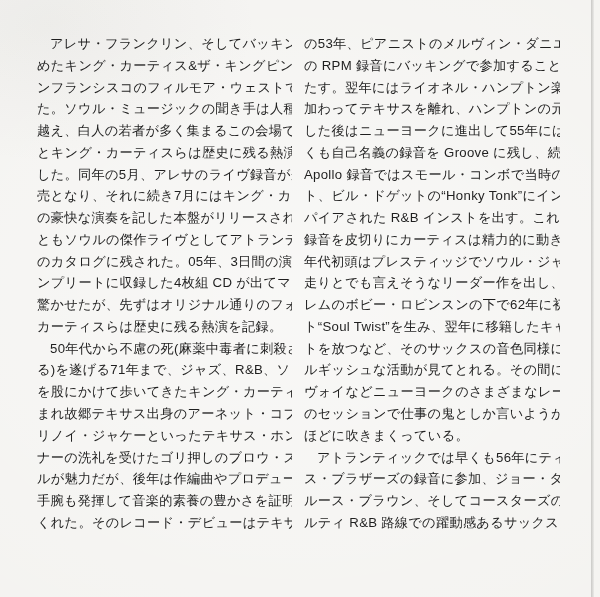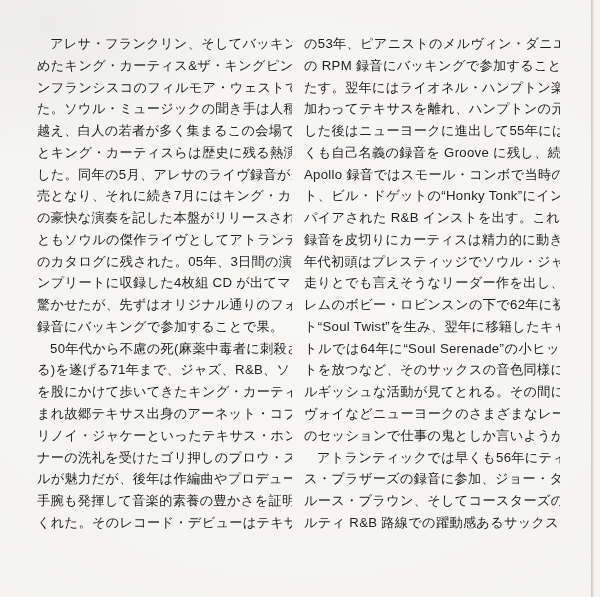--- a/index.html
+++ b/index.html
@@ -75,21 +75,21 @@
       <div class="line">た。ソウル・ミュージックの聞き手は人種の垣根を</div>
       <div class="line">越え、白人の若者が多く集まるこの会場でアレサ</div>
       <div class="line">とキング・カーティスらは歴史に残る熱演を記録</div>
       <div class="line">した。同年の5月、アレサのライヴ録音が先行発</div>
       <div class="line">売となり、それに続き7月にはキング・カーティス</div>
       <div class="line">の豪快な演奏を記した本盤がリリースされ、双方</div>
       <div class="line">ともソウルの傑作ライヴとしてアトランティック</div>
       <div class="line">のカタログに残された。05年、3日間の演奏をコ</div>
       <div class="line">ンプリートに収録した4枚組 CD が出てマニアを</div>
       <div class="line">驚かせたが、先ずはオリジナル通りのフォーマッ</div>
-      <div class="line end">録音にバッキングで参加することで果。</div>
+      <div class="line end">カーティスらは歴史に残る熱演を記録。</div>
       <div class="line indent">50年代から不慮の死(麻薬中毒者に刺殺され</div>
       <div class="line">る)を遂げる71年まで、ジャズ、R&amp;B、ソウル</div>
       <div class="line">を股にかけて歩いてきたキング・カーティス。生</div>
       <div class="line">まれ故郷テキサス出身のアーネット・コブやイ</div>
       <div class="line">リノイ・ジャケーといったテキサス・ホンク・テ</div>
       <div class="line">ナーの洗礼を受けたゴリ押しのブロウ・スタイ</div>
       <div class="line">ルが魅力だが、後年は作編曲やプロデュースの</div>
       <div class="line">手腕も発揮して音楽的素養の豊かさを証明して</div>
       <div class="line">くれた。そのレコード・デビューはテキサス時代</div>
     </div>
@@ -101,25 +101,25 @@
       <div class="line">した後はニューヨークに進出して55年には早</div>
       <div class="line">くも自己名義の録音を Groove に残し、続く</div>
       <div class="line">Apollo 録音ではスモール・コンボで当時のヒッ</div>
       <div class="line">ト、ビル・ドゲットの“Honky Tonk”にインス</div>
       <div class="line">パイアされた R&amp;B インストを出す。これらの</div>
       <div class="line">録音を皮切りにカーティスは精力的に動き、60</div>
       <div class="line">年代初頭はプレスティッジでソウル・ジャズの</div>
       <div class="line">走りとでも言えそうなリーダー作を出し、ハー</div>
       <div class="line">レムのボビー・ロビンスンの下で62年に初ヒッ</div>
       <div class="line">ト“Soul Twist”を生み、翌年に移籍したキャピ</div>
-      <div class="line">トルでは64年に“Soul Serenade”の小ヒッ</div>
       <div class="line">トを放つなど、そのサックスの音色同様にエネ</div>
       <div class="line">ルギッシュな活動が見てとれる。その間にもサ</div>
       <div class="line">ヴォイなどニューヨークのさまざまなレーベル</div>
       <div class="line">のセッションで仕事の鬼としか言いようがない</div>
+      <div class="line end">ほどに吹きまくっている。</div>
       <div class="line indent">アトランティックでは早くも56年にティブ</div>
       <div class="line">ス・ブラザーズの録音に参加、ジョー・ターナーや</div>
       <div class="line">ルース・ブラウン、そしてコースターズのノヴェ</div>
       <div class="line">ルティ R&amp;B 路線での躍動感あるサックス・ソロ</div>
     </div>
   <div class="edge-strip"></div>
   <div class="fold-line"></div>
 </div>
 
 </body></html>

